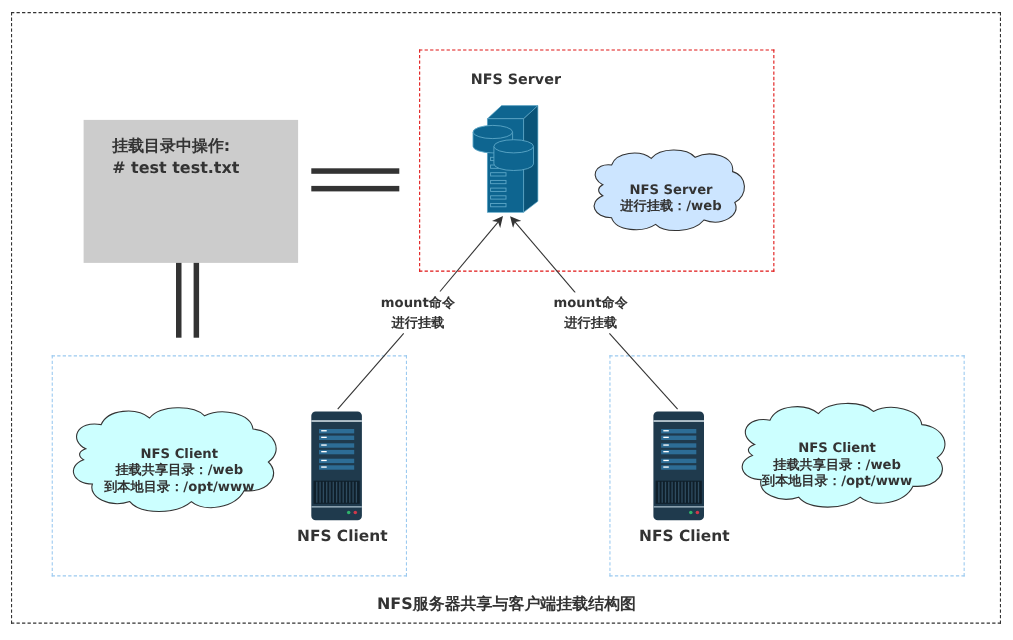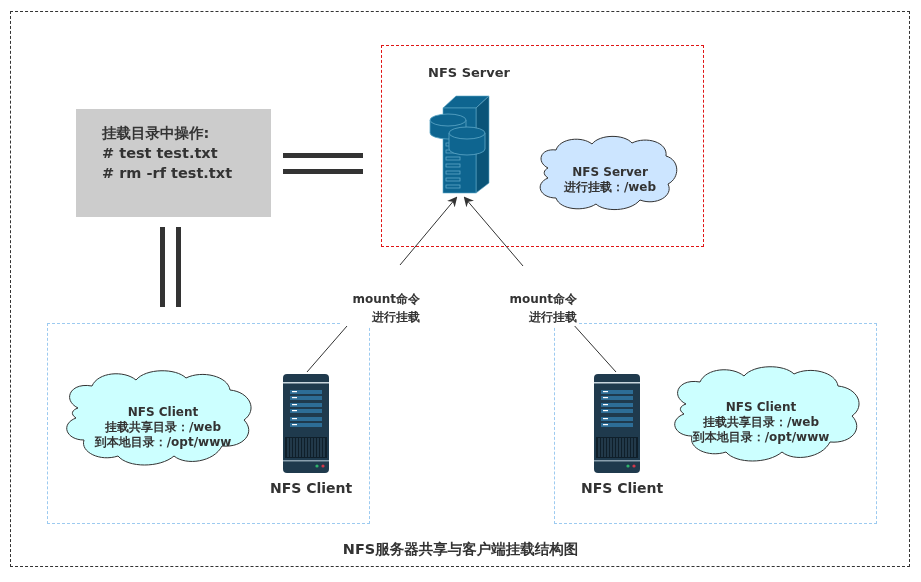--- a/index.html
+++ b/index.html
@@ -7,26 +7,26 @@
          font-family: "DejaVu Sans", "Liberation Sans", sans-serif; color: #333333; }
   .abs { position: absolute; }
   #outer-frame { left: 10px; top: 11px; width: 900px; height: 556px;
                  border: 1px dashed #333333; box-sizing: border-box; }
   #server-zone { left: 381px; top: 45px; width: 323px; height: 202px;
                  border: 1px dashed #e01515; box-sizing: border-box; }
   .client-zone { border: 1px dashed #9ccaf0; box-sizing: border-box; }
   #client-zone-left { left: 47px; top: 323px; width: 323px; height: 201px; }
   #client-zone-right { left: 554px; top: 323px; width: 323px; height: 201px; }
   .label { font-weight: bold; font-size: 13px; color: #333333; white-space: nowrap; }
-  #ops-box { left: 76px; top: 109px; width: 195px; height: 108px; background: #cccccc;
+  #ops-box { left: 76px; top: 109px; width: 195px; height: 130px; background: #cccccc;
              box-sizing: border-box; padding: 14px 0 0 26px; }
   #ops-box div { font-weight: bold; font-size: 14.5px; line-height: 20px; color: #333333; white-space: nowrap; }
   .cloud-text { text-align: center; font-weight: bold; font-size: 12px; line-height: 15px; color: #333333; white-space: nowrap; }
-  .mount-label { text-align: right; font-weight: bold; font-size: 12px; line-height: 18px; color: #333333;
-                 background: #ffffff; white-space: nowrap; margin-top: 24px; }
+  .mount-label { text-align: center; font-weight: bold; font-size: 12px; line-height: 18px; color: #333333;
+                 background: #ffffff; white-space: nowrap; }
   #caption { left: 0; width: 921px; top: 540px; text-align: center; font-weight: bold; font-size: 14.5px; color: #333333; }
   svg { position: absolute; left: 0; top: 0; }
 </style>
 </head>
 <body>
 
 <div id="outer-frame" class="abs"></div>
 <div id="server-zone" class="abs"></div>
 <div id="client-zone-left" class="abs client-zone"></div>
 <div id="client-zone-right" class="abs client-zone"></div>
@@ -156,21 +156,20 @@
     </g>
     <rect x="594" y="460" width="46" height="1.5" fill="#8aa0ae"></rect>
     <circle cx="628" cy="466" r="1.6" fill="#2fb36b"></circle>
     <circle cx="634" cy="466" r="1.6" fill="#d0384a"></circle>
   </g>
 </svg>
 
 <div id="ops-box" class="abs">
   <div>挂载目录中操作:</div>
   <div># test test.txt</div>
-  <div># rm -rf test.txt</div>
 </div>
 
 <div class="abs label" style="left:428px; top:65px;">NFS Server</div>
 <div class="abs cloud-text" style="left:556px; top:165px; width:108px;">
   <div>NFS Server</div>
   <div>进行挂载：/web</div>
 </div>
 
 <div class="abs mount-label" style="left:340px; top:266px; width:80px;">
   <div>mount命令</div>

